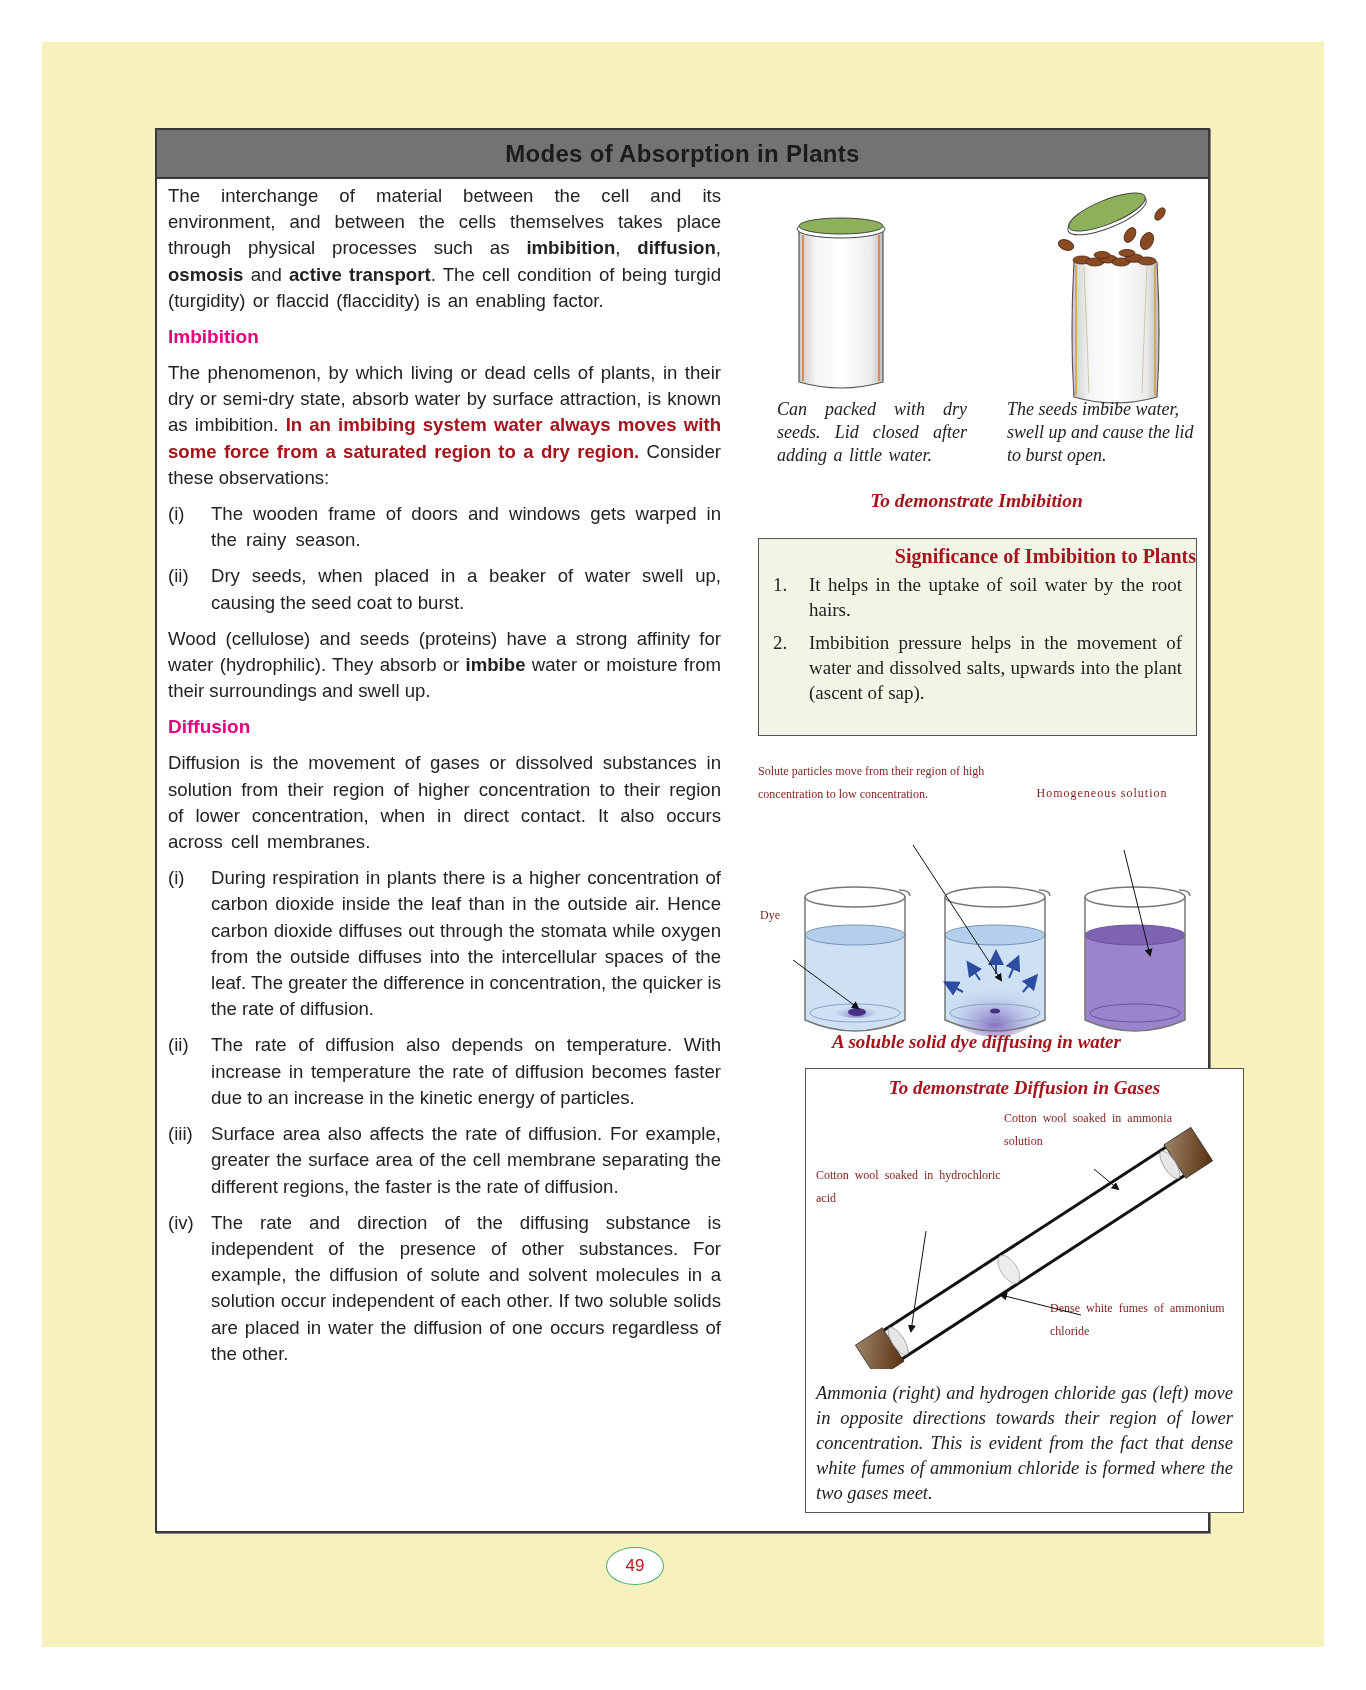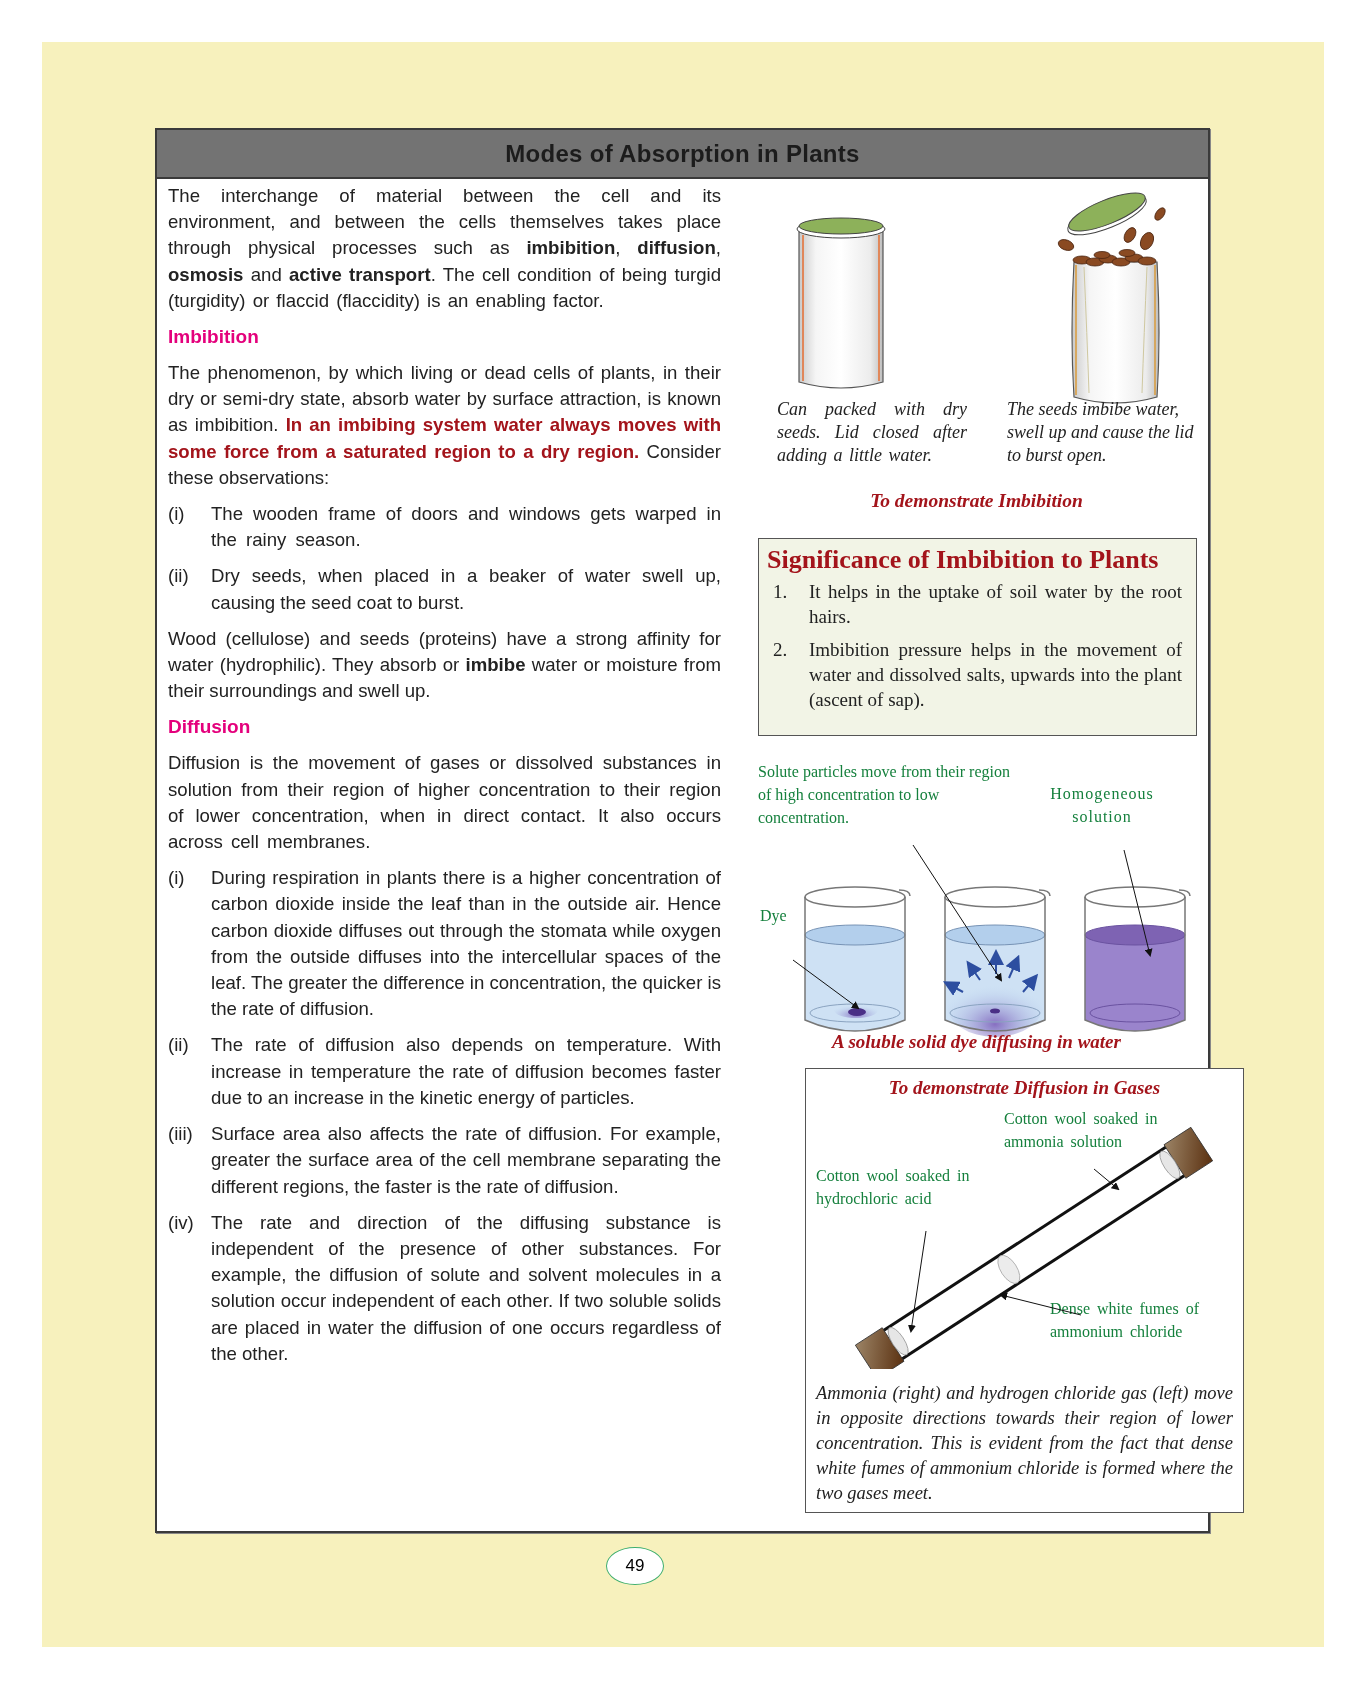--- a/index.html
+++ b/index.html
@@ -15,30 +15,30 @@
   .red-bold { color:#a3141b; font-weight:bold; }
   .b { font-weight:bold; }
   .item { display:flex; margin:0 0 10px 0; }
   .item .num { width:43px; flex:0 0 43px; }
   .item .txt { flex:1; text-align:justify; }
   .abs { position:absolute; }
   .caption-it { font-family:"Liberation Serif", serif; font-style:italic; font-size:18px; line-height:23px; color:#222; }
   .red-title { font-family:"Liberation Serif", serif; font-style:italic; font-weight:bold; color:#a3141b; font-size:19.5px; }
 
   .sig-box { position:absolute; left:601px; top:408px; width:437px; height:196px; background:#f2f4e6; border:1.5px solid #555; }
-  .sig-box h2 { margin:6px 0 4px 0; text-align:left; font-family:"Liberation Serif", serif; font-weight:bold; color:#a3141b; font-size:26px;padding-left:8px; }
+  .sig-box h2 { margin:6px 0 4px 0; text-align:right; font-family:"Liberation Serif", serif; font-weight:bold; color:#a3141b; font-size:20px;padding-left:8px; }
   .sig-item { display:flex; font-family:"Liberation Serif", serif; font-size:19px; line-height:25px; color:#222; margin:0 14px 8px 14px; }
   .sig-item .n { width:36px; flex:0 0 36px; }
   .sig-item .t { flex:1; text-align:justify; }
 
-  .label-serif { font-family:"Liberation Serif", serif; font-size:16px; line-height:23px; color:#15803d; }
+  .label-serif { font-family:"Liberation Serif", serif; font-size:12px; line-height:23px; color:#7f1d1d; }
 
   .gas-box { position:absolute; left:601px; top:938px; width:437px; height:443px; background:#fff; border:1.5px solid #555;margin-left:47px; }
 
-  .page-num { position:absolute; left:606px; top:1547px; width:56px; height:36px; border:1.5px solid #3dae6e; border-radius:50%; background:#fff; display:flex; align-items:center; justify-content:center; font-size:17px; color:#000000; }
+  .page-num { position:absolute; left:606px; top:1547px; width:56px; height:36px; border:1.5px solid #3dae6e; border-radius:50%; background:#fff; display:flex; align-items:center; justify-content:center; font-size:17px; color:#b91c1c; }
 </style>
 </head>
 <body>
 
 <div class="page-bg"></div>
 
 <div class="main-box">
   <div class="header">
     <h1>Modes of Absorption in Plants</h1>
   </div>

